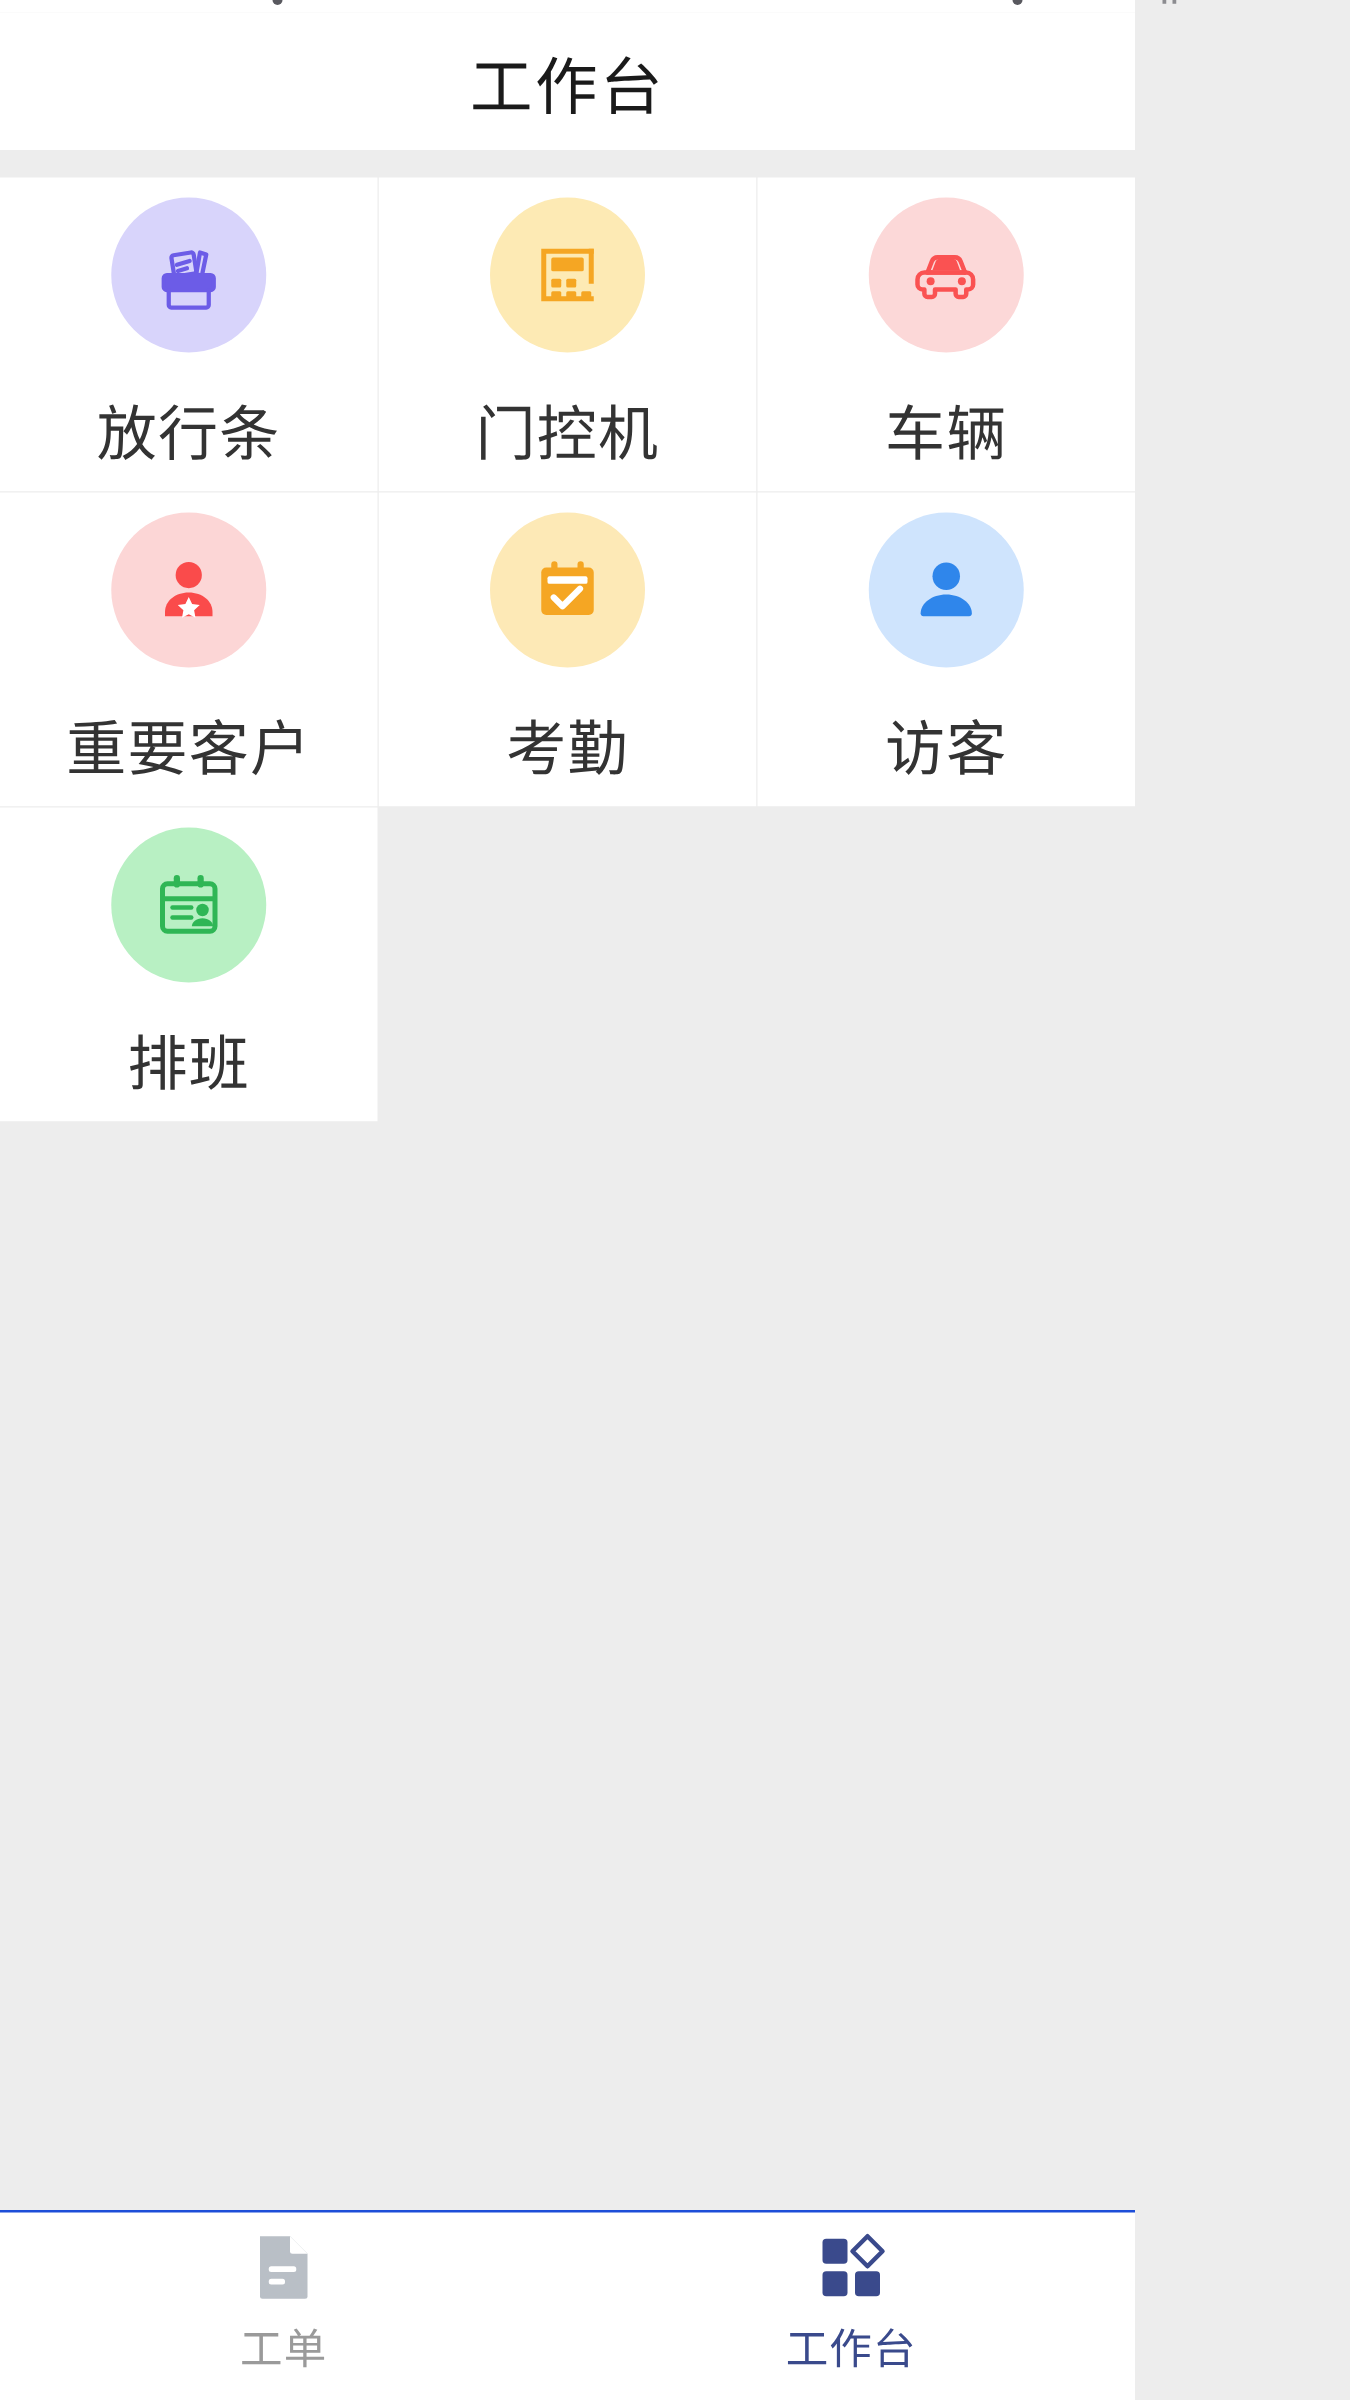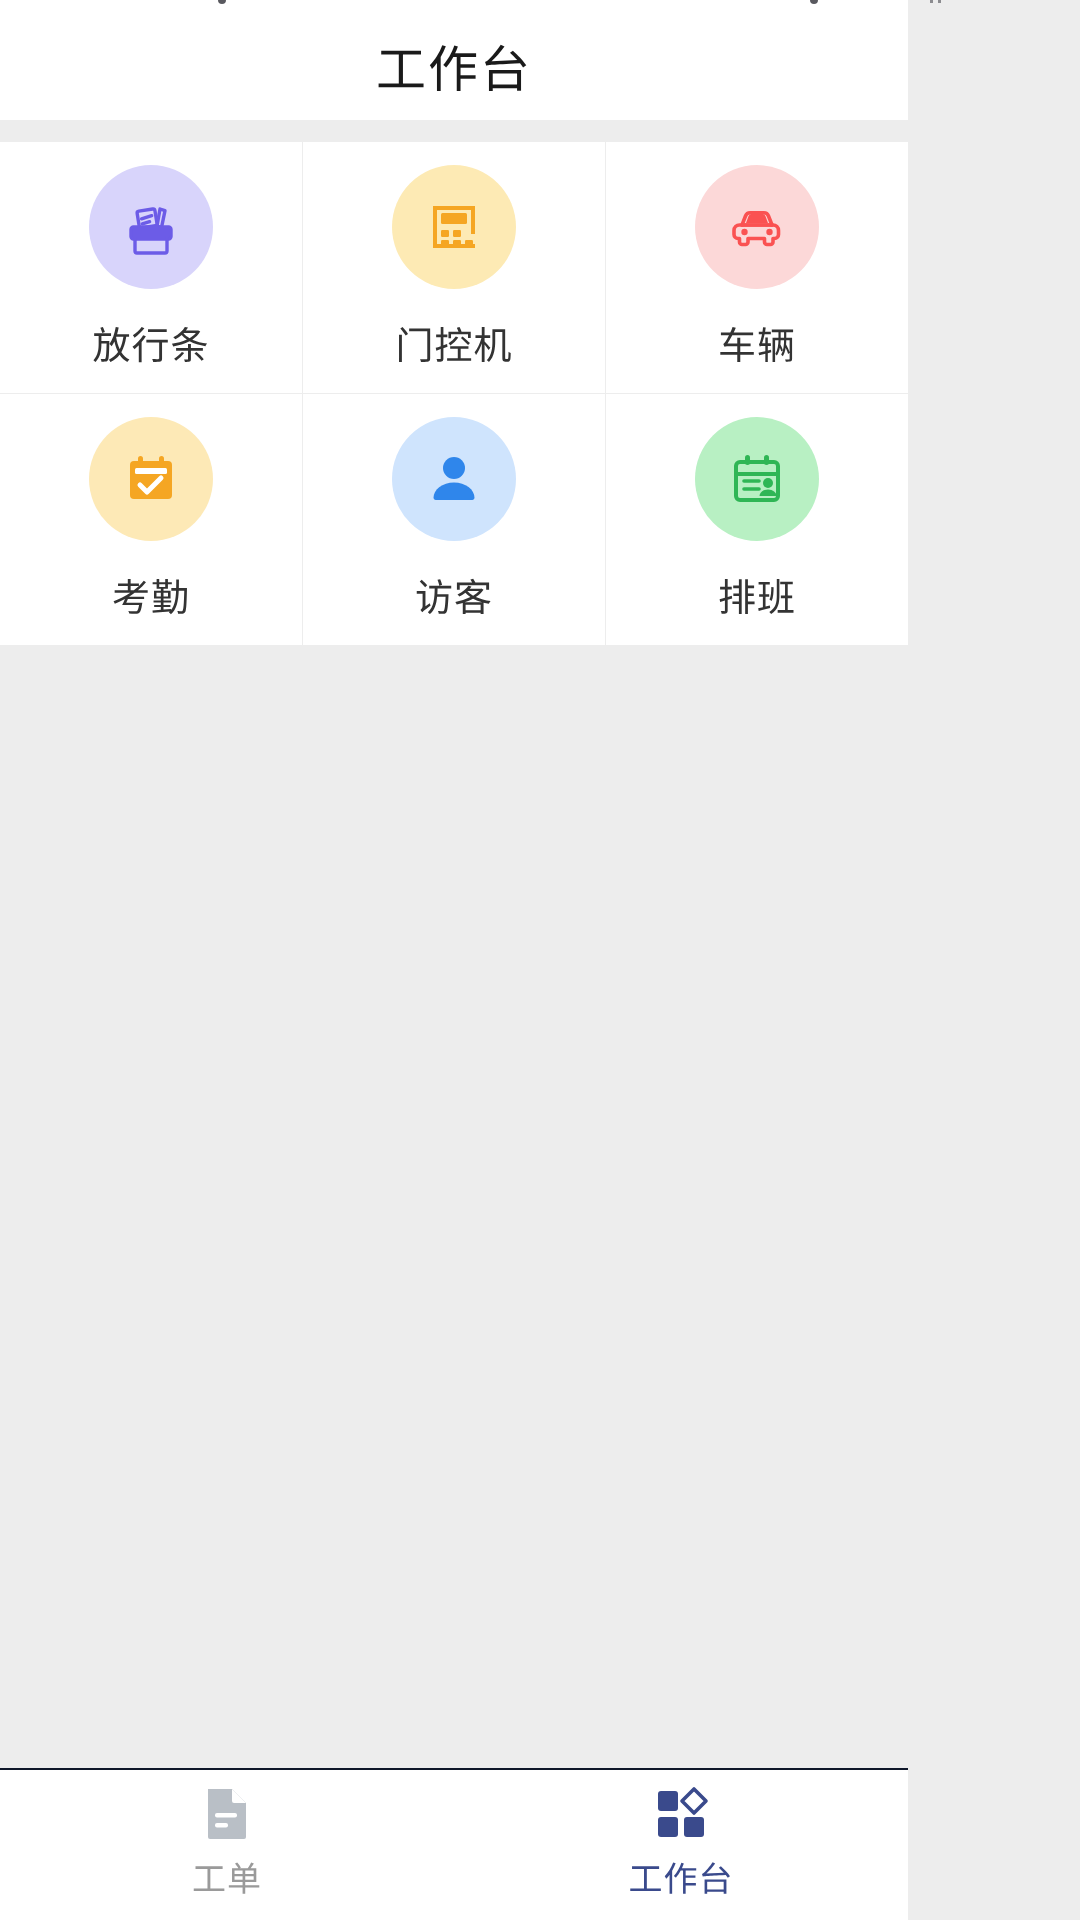--- a/index.html
+++ b/index.html
@@ -81,36 +81,36 @@
     -webkit-tap-highlight-color:transparent;
   }
   .tile-icon-bubble {
     width:124px; height:124px;
     border-radius:50%;
     display:flex; align-items:center; justify-content:center;
     margin-bottom:26px;
   }
   .tile-icon-bubble svg { display:block; }
   .tile-label {
-    font-size:38px;
+    font-size:48px;
     color:#333333;
     letter-spacing:1px;
   }
 
   
   .filler {
     flex:1 1 auto;
     background:#ededed;
   }
 
   
   .tabbar {
     height:152px;
     background:#ffffff;
-    border-top:2px solid #0f172a;
+    border-top:2px solid #1d4ed8;
     display:flex;
     flex:0 0 auto;
     padding-top:12px;
   }
   .tab {
     flex:1;
     display:flex; flex-direction:column;
     align-items:center; justify-content:flex-start;
     cursor:pointer;
     -webkit-tap-highlight-color:transparent;
@@ -194,20 +194,30 @@
             <path d="M21 28 l2.6 -7 a3 3 0 0 1 2.8 -2 h11.2 a3 3 0 0 1 2.8 2 l2.6 7 z" fill="#fa5252"></path>
             <circle cx="19.5" cy="37" r="3.2" fill="#fa5252"></circle>
             <circle cx="44.5" cy="37" r="3.2" fill="#fa5252"></circle>
           </svg>
         </div>
         <div class="tile-label">车辆</div>
       </div>
 
 
 
+      <div class="tile">
+        <div class="tile-icon-bubble" style="background:#fcd6d6">
+          <svg width="58" height="58" viewBox="0 0 58 58">
+            <circle cx="29" cy="17" r="10.5" fill="#fa4b4b"></circle>
+            <path d="M29 31 c-11 0 -19 7 -19 15.5 V50 h38 v-3.5 C48 38 40 31 29 31 z" fill="#fa4b4b"></path>
+            <path d="M29 34.5 l2.7 5.6 6.1 .8 -4.5 4.3 1.1 6.1 -5.4 -2.9 -5.4 2.9 1.1 -6.1 -4.5 -4.3 6.1 -.8 z" fill="#ffffff"></path>
+          </svg>
+        </div>
+        <div class="tile-label">重要客户</div>
+      </div>
 
       <div class="tile">
         <div class="tile-icon-bubble" style="background:#fde9b6">
           <svg width="58" height="58" viewBox="0 0 58 58">
             <rect x="16" y="6" width="5" height="10" rx="2.5" fill="#f5a623"></rect>
             <rect x="37" y="6" width="5" height="10" rx="2.5" fill="#f5a623"></rect>
             <rect x="8" y="11" width="42" height="38" rx="4" fill="#f5a623"></rect>
             <rect x="13" y="18" width="32" height="6" rx="1.5" fill="#ffffff"></rect>
             <path d="M18 35 l7 7 14 -14" fill="none" stroke="#ffffff" stroke-width="5" stroke-linecap="round" stroke-linejoin="round"></path>
           </svg>

